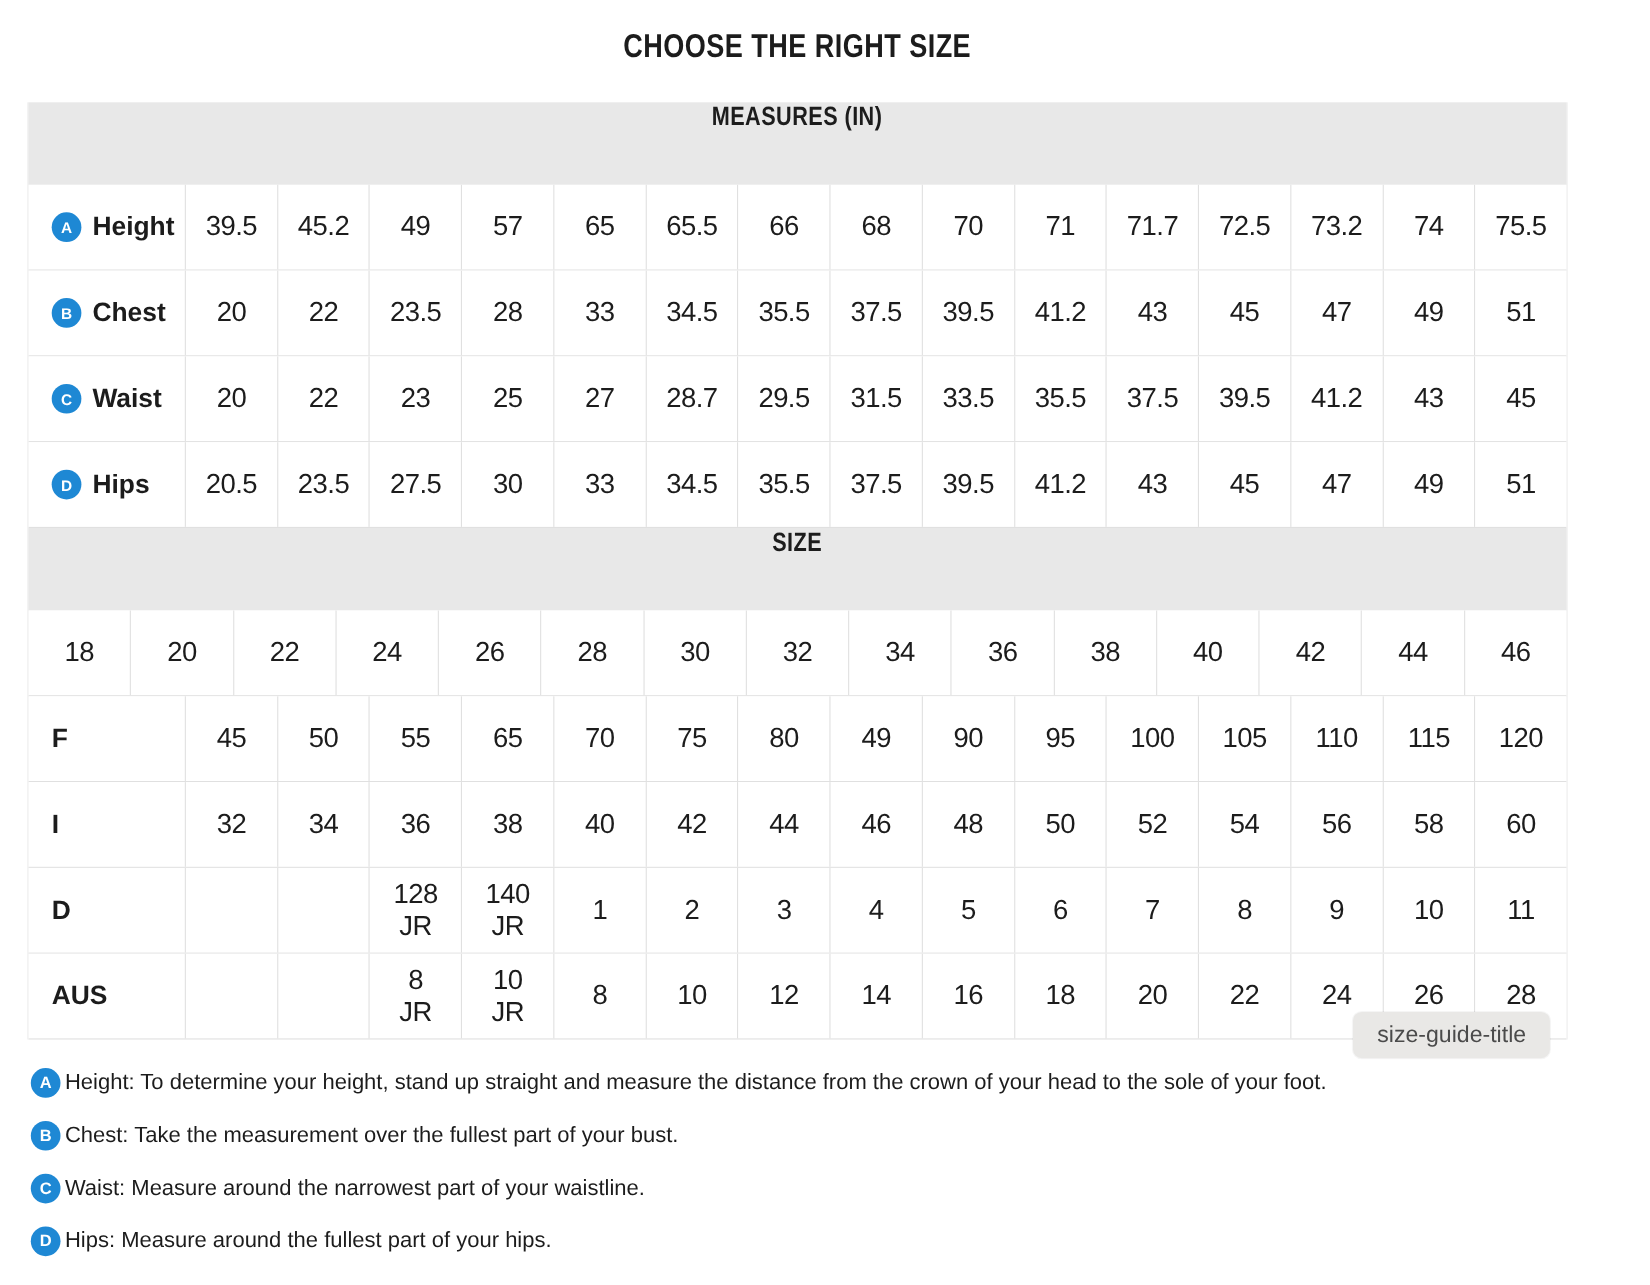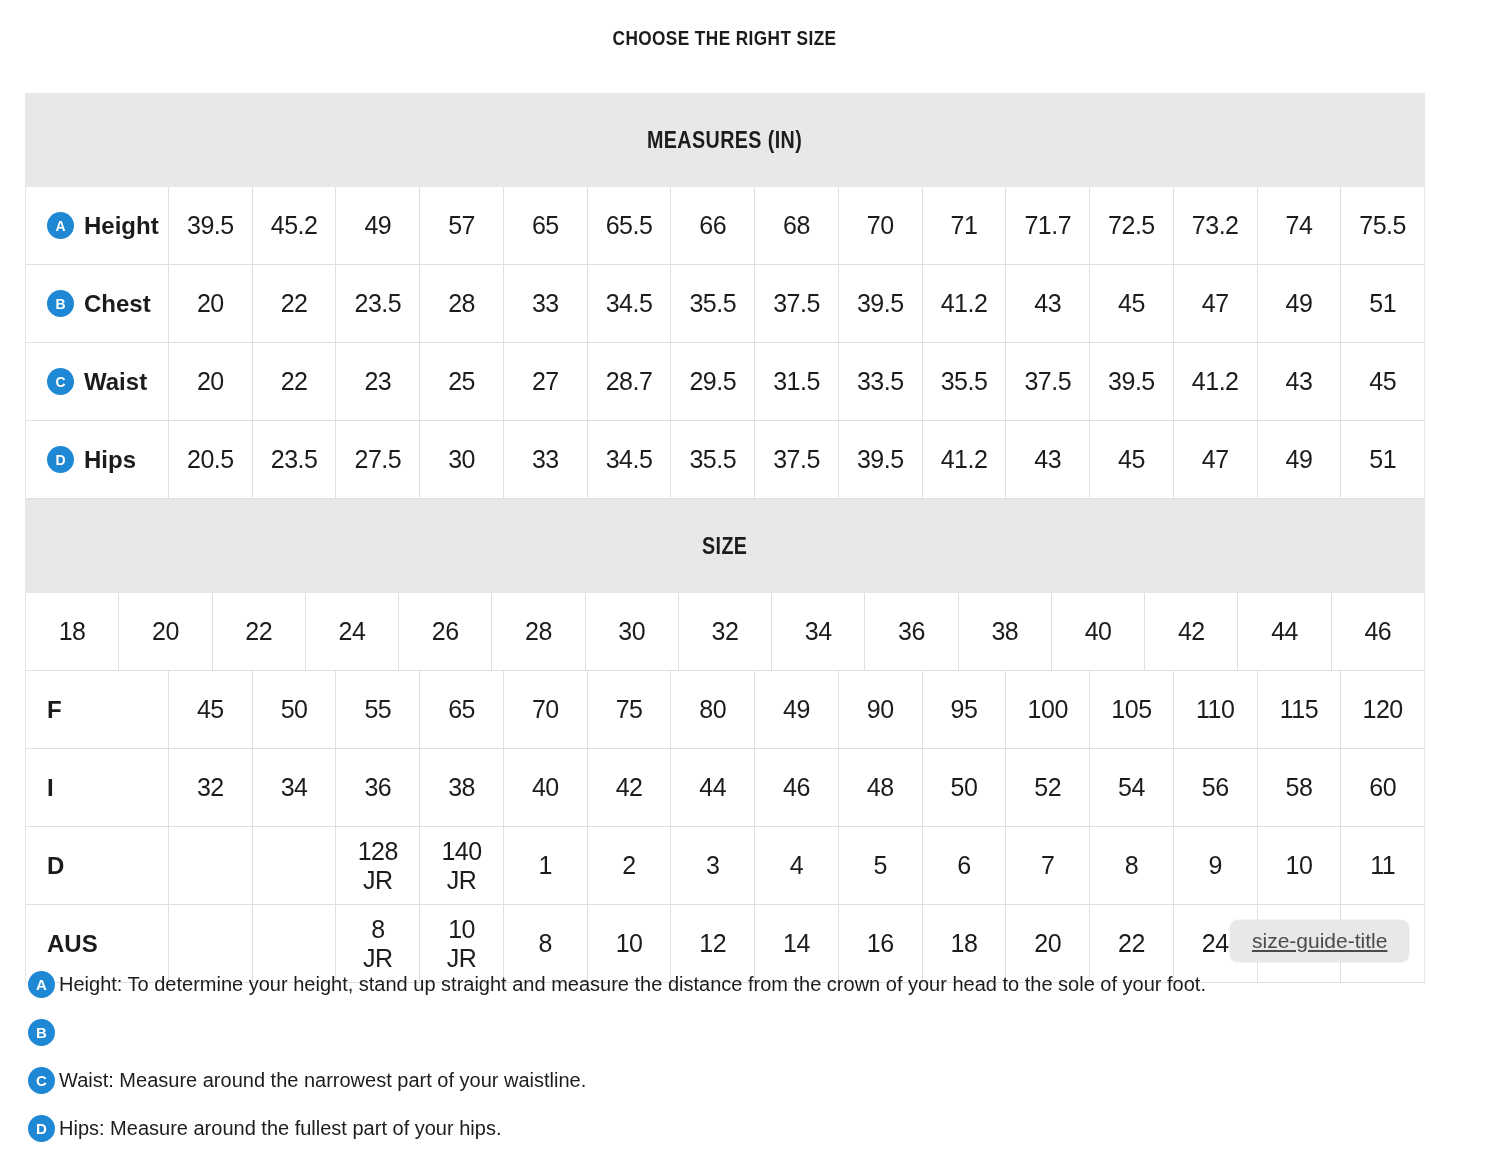--- a/index.html
+++ b/index.html
@@ -7,31 +7,31 @@
   body {
     width: 1500px; height: 1168px;
     font-family: "Liberation Sans", sans-serif;
     color: #1c1c1c;
     position: relative;
     overflow: hidden;
   }
   .page-title {
     position: absolute; left: 25px; top: 26px; width: 1400px;
     text-align: center;
-    font-size: 21px; font-weight: 700; letter-spacing: 0.5px;
+    font-size: 30px; font-weight: 700; letter-spacing: 0.5px;
   }
   .page-title > span { display: inline-block; transform: scaleX(0.82); }
 
   .size-table {
     position: absolute; left: 25px; top: 93px; width: 1400px;
     border-left: 1px solid #e7e7e7; border-right: 1px solid #e7e7e7;
   }
   .band {
-    height: 94px; background: #e8e8e8;
-    display: flex; align-items: center; justify-content: center;
+    height: 75px; background: #e8e8e8;
+    display: flex; align-items: flex-start; justify-content: center;
     font-size: 24px; font-weight: 700; letter-spacing: 0.5px;
   }
   .band > span { display: inline-block; transform: scaleX(0.82); }
   .trow {
     display: flex; height: 78px; background: #ffffff;
     border-bottom: 1px solid #e0e0e0;
   }
   .label-cell {
     flex: 0 0 143px;
     display: flex; align-items: center;
@@ -69,21 +69,20 @@
 
   .tooltip {
     position: absolute; left: 1230px; top: 920px;
     height: 42px; padding: 0 22px;
     background: #e9e8e6; color: #4b4b4b;
     border-radius: 8px;
     display: flex; align-items: center;
     font-size: 21px;
     box-shadow: 0 0 0 1px rgba(0,0,0,0.04);
     z-index: 5;
-    text-decoration: underline;
   }
 </style>
 </head>
 <body>
 
 <div class="page-title">
   <span>CHOOSE THE RIGHT SIZE</span>
 </div>
 
 <div class="size-table">
@@ -284,20 +283,21 @@
   <span>size-guide-title</span>
 </div>
 
 <div class="footnotes">
     <div class="footnote">
       <span class="badge">A</span>
       <span class="footnote-text">Height: To determine your height, stand up straight and measure the distance from the crown of your head to the sole of your foot.</span>
     </div>
     <div class="footnote">
       <span class="badge">B</span>
+      <span class="footnote-text">Chest: Take the measurement over the fullest part of your bust.</span>
     </div>
     <div class="footnote">
       <span class="badge">C</span>
       <span class="footnote-text">Waist: Measure around the narrowest part of your waistline.</span>
     </div>
     <div class="footnote">
       <span class="badge">D</span>
       <span class="footnote-text">Hips: Measure around the fullest part of your hips.</span>
     </div>
   </div>

